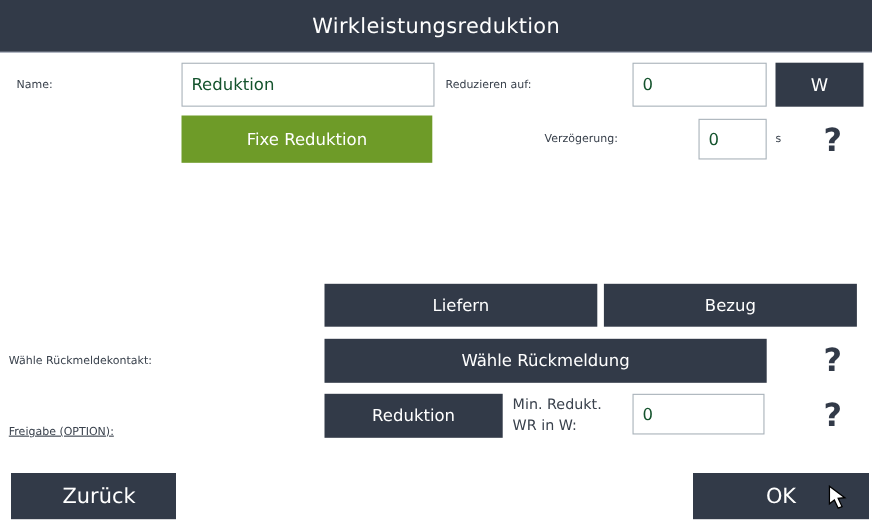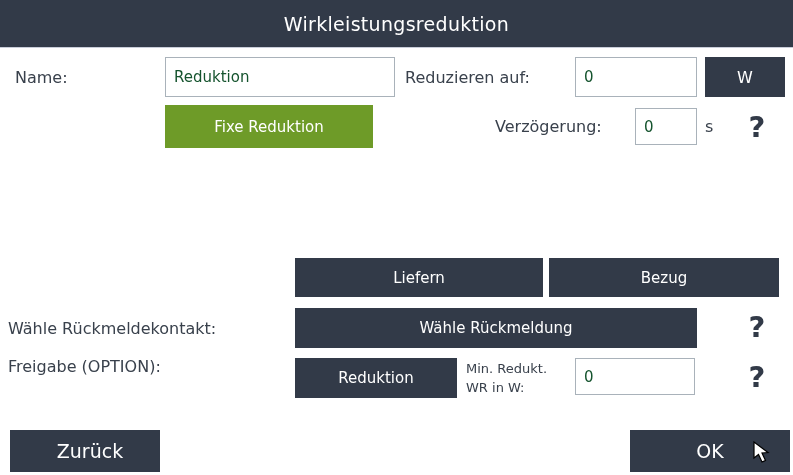--- a/index.html
+++ b/index.html
@@ -20,21 +20,21 @@
     left: 0; top: 0; width: 793px; height: 48px;
     background: #323a48;
     border-bottom: 1px solid #c9cdd9;
     display: flex; align-items: center; justify-content: center;
   }
   .header-title {
     color: #ffffff; font-size: 19px; letter-spacing: 0.3px;
   }
 
   .label {
-    color: #39414c; font-size: 16px;
+    color: #39414c; font-size: 10px;
     display: flex; align-items: center;
   }
 
   .tinput {
     border: 1px solid #a9b2ba;
     background: #ffffff;
     color: #14532d;
     font-family: "DejaVu Sans", "Liberation Sans", sans-serif;
     font-size: 15px;
     padding: 0 0 0 8px;
@@ -74,36 +74,36 @@
     display: flex; flex-direction: column; justify-content: center;
   }
 
   
   .pos-name-label      { left: 15px;  top: 57px;  width: 140px; height: 40px; }
   .pos-name-input      { left: 165px; top: 57px;  width: 230px; height: 40px; }
   .pos-reduce-label    { left: 405px; top: 57px;  width: 160px; height: 40px; }
   .pos-reduce-input    { left: 575px; top: 57px;  width: 122px; height: 40px; }
   .pos-w-button        { left: 705px; top: 57px;  width: 80px;  height: 40px; font-size: 16px; }
 
-  .pos-fixe-button     { left: 165px; top: 105px; width: 208px; height: 43px; }
+  .pos-fixe-button     { left: 165px; top: 105px; width: 228px; height: 43px; }
   .pos-evu-button      { left: 413px; top: 105px; width: 74px;  height: 43px; }
   .pos-delay-label     { left: 495px; top: 105px; width: 130px; height: 43px; }
   .pos-delay-input     { left: 635px; top: 108px; width: 62px;  height: 37px; }
   .pos-delay-unit      { left: 705px; top: 105px; width: 20px;  height: 43px; }
   .pos-help-1          { left: 742px; top: 106px; width: 30px;  height: 42px; }
 
   .pos-export-button   { left: 5px;   top: 258px; width: 282px; height: 39px; }
   .pos-liefern-button  { left: 295px; top: 258px; width: 248px; height: 39px; }
   .pos-bezug-button    { left: 549px; top: 258px; width: 230px; height: 39px; }
 
   .pos-feedback-label  { left: 8px;   top: 308px; width: 240px; height: 40px; }
   .pos-feedback-button { left: 295px; top: 308px; width: 402px; height: 40px; }
   .pos-help-2          { left: 742px; top: 307px; width: 30px;  height: 41px; }
 
-  .pos-release-label   { left: 8px;   top: 346px; width: 240px; height: 40px; }
+  .pos-release-label   { left: 8px;   top: 372px; width: 240px; height: 40px; text-decoration: underline; }
   .pos-freigabe-button { left: 295px; top: 358px; width: 162px; height: 40px; }
   .pos-minred-label    { left: 466px; top: 358px; width: 106px; height: 40px; }
   .pos-minred-input    { left: 575px; top: 358px; width: 120px; height: 37px; }
   .pos-help-3          { left: 742px; top: 357px; width: 30px;  height: 41px; }
 
   .pos-back-button     { left: 10px;  top: 430px; width: 150px; height: 42px; padding-left: 16px; }
   .pos-ok-button       { left: 630px; top: 430px; width: 160px; height: 42px; }
 
   .pos-cursor          { left: 753px; top: 441px; width: 19px;  height: 23px; }
 </style>

